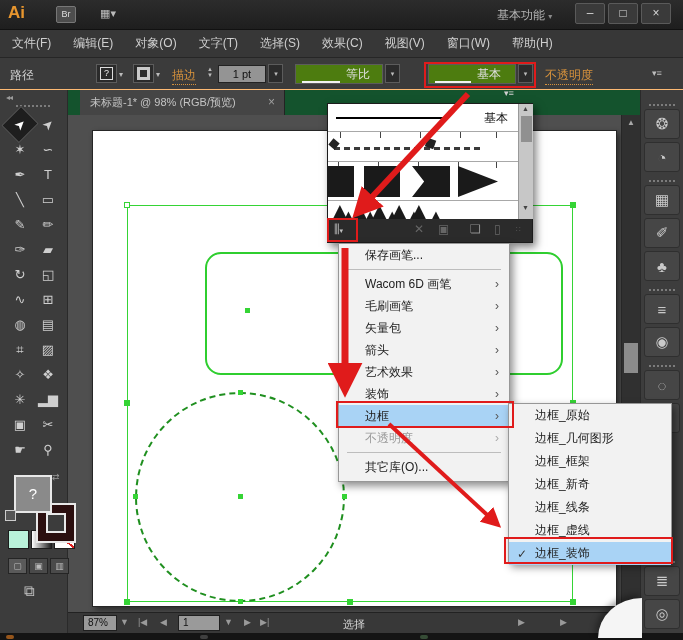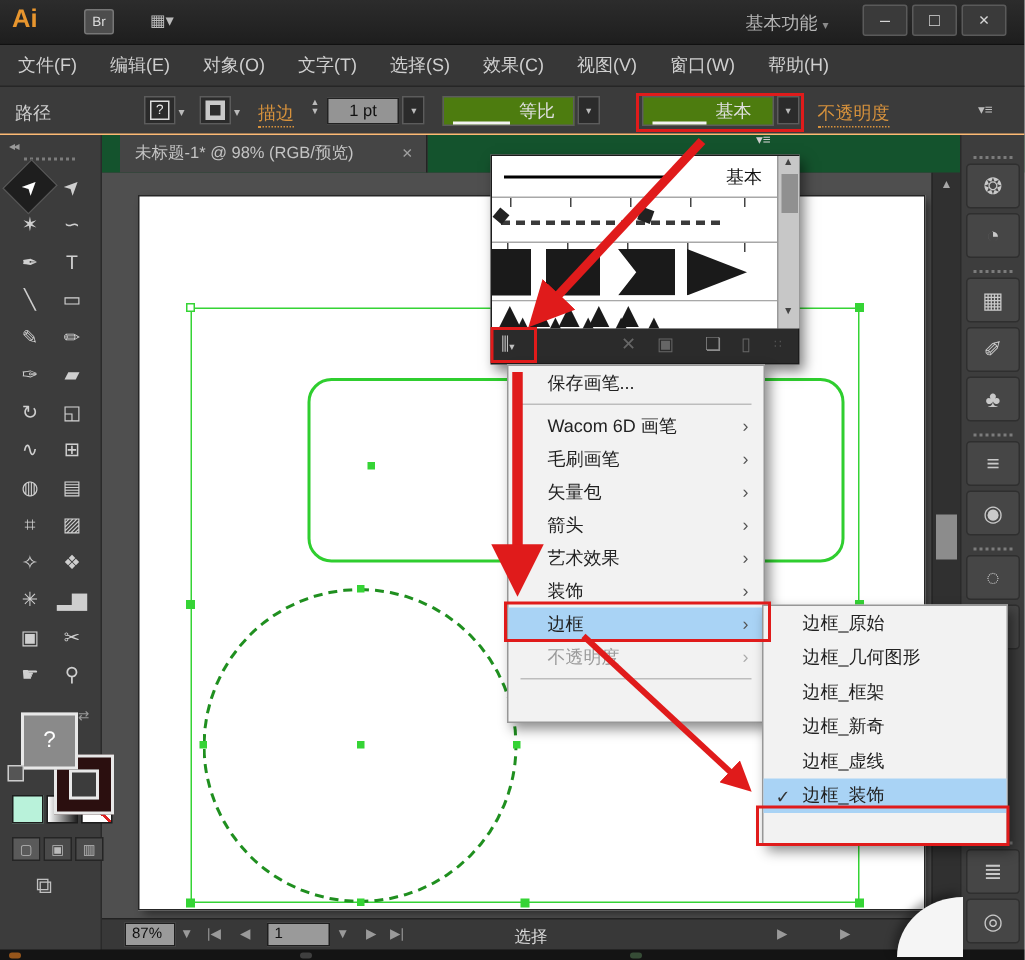--- a/index.html
+++ b/index.html
@@ -328,34 +328,40 @@
     </div>
   <div class="mi hl">
       <span>边框</span>
       <span class="arr">›</span>
     </div>
   <div class="mi dis">
       <span>不透明度</span>
       <span class="arr" style="color:#aaa">›</span>
     </div>
   <div class="msep"></div>
+  <div class="mi">
+      <span>其它库(O)...</span>
+    </div>
 </div>
 
 <div class="abs menu smenu">
   <div class="mi">
       <span>边框_原始</span>
     </div>
   <div class="mi">
       <span>边框_几何图形</span>
     </div>
   <div class="mi">
       <span>边框_框架</span>
     </div>
   <div class="mi">
       <span>边框_新奇</span>
+    </div>
+  <div class="mi">
+      <span>边框_线条</span>
     </div>
   <div class="mi">
       <span>边框_虚线</span>
     </div>
   <div class="mi hl">
       <span class="chk">✓</span>
       <span>边框_装饰</span>
     </div>
 </div>
 

